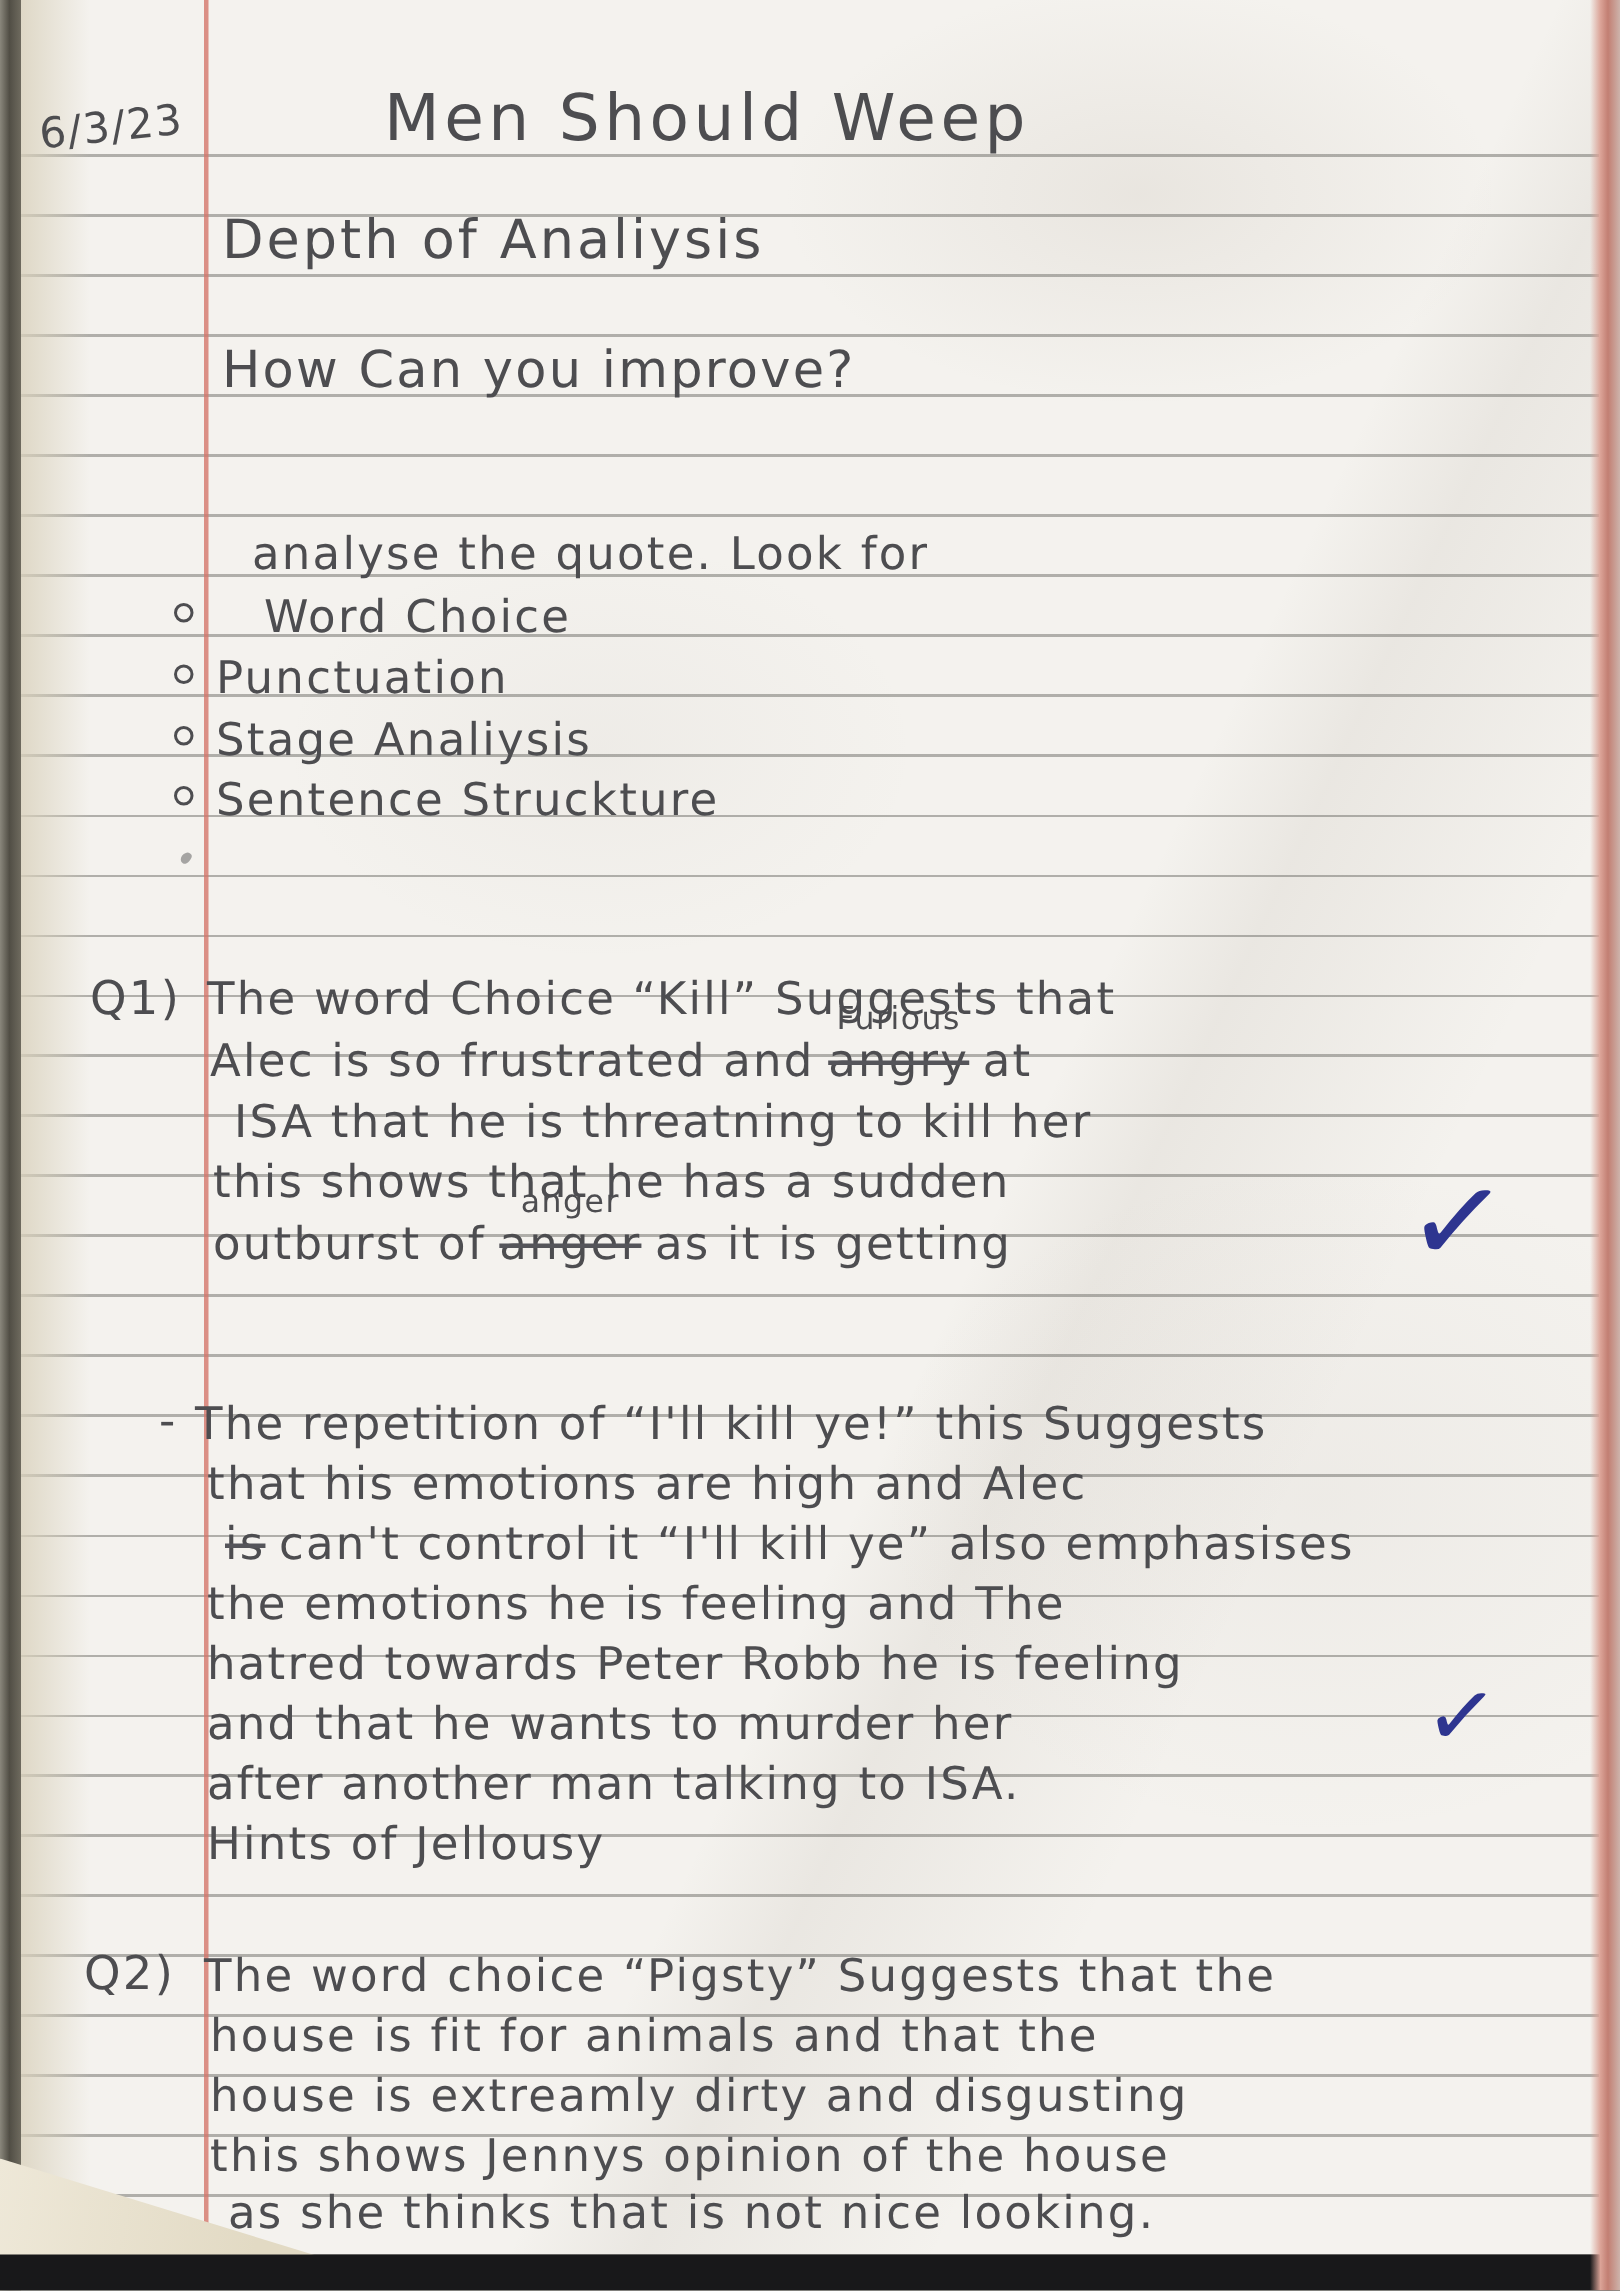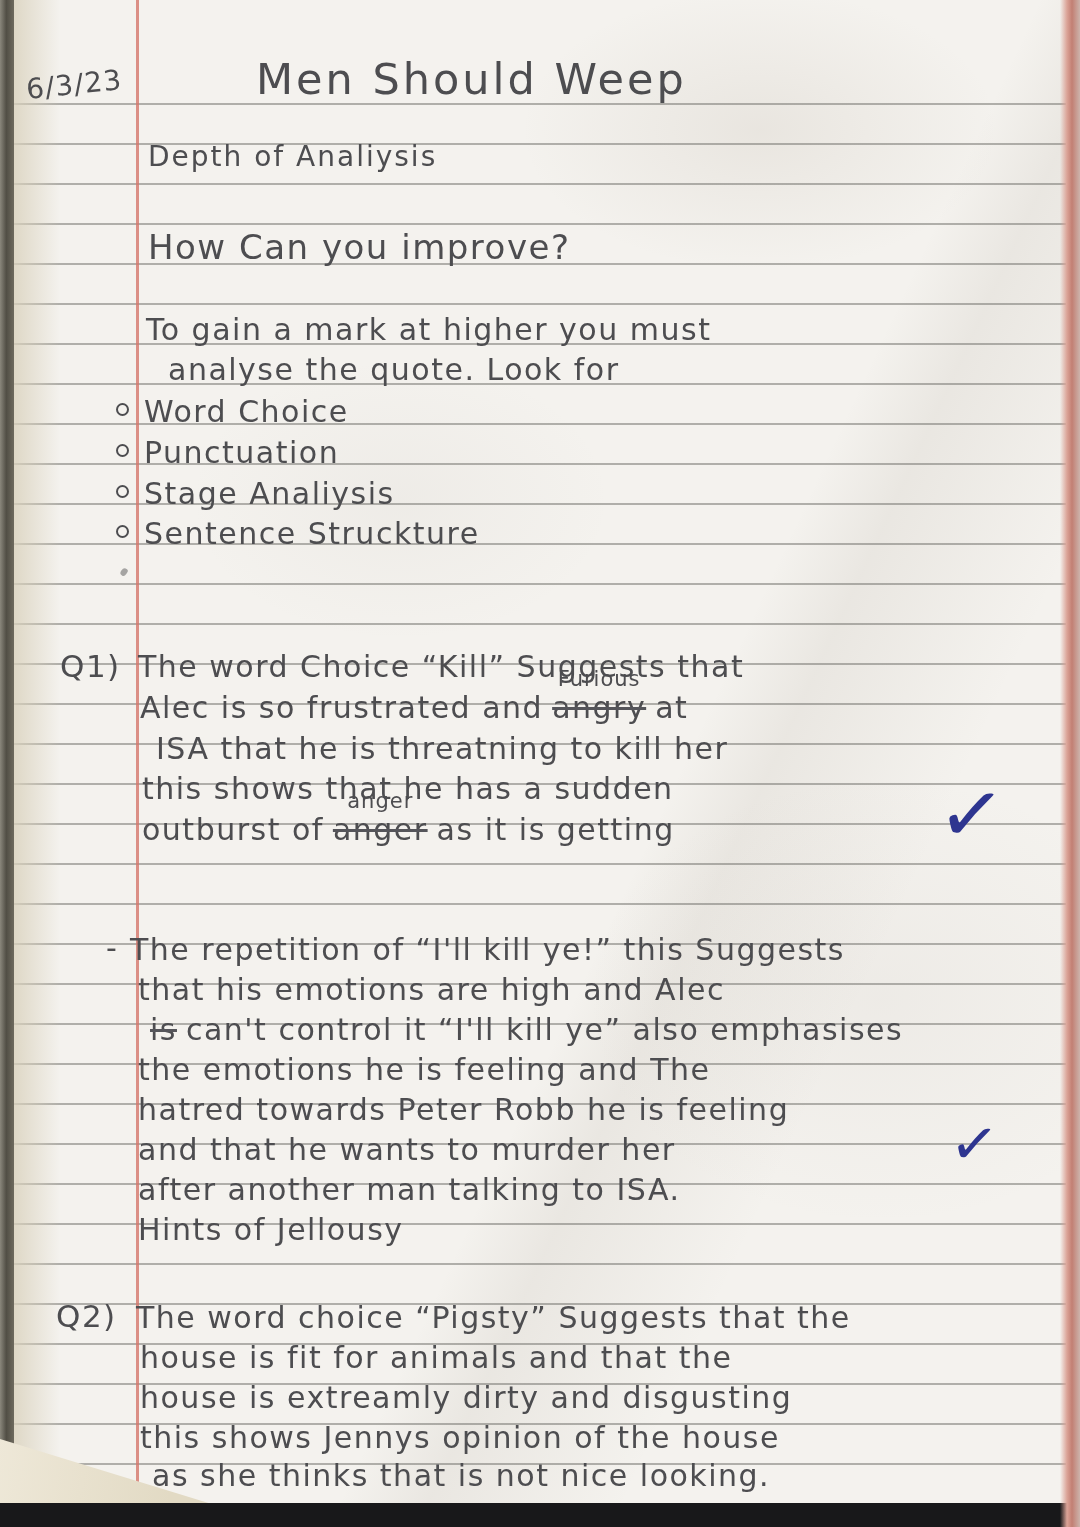--- a/index.html
+++ b/index.html
@@ -47,21 +47,21 @@
   .corner-wedge{
     position:absolute;left:0;bottom:22px;width:215px;height:75px;
     background:linear-gradient(100deg,#eee8d8 0%,#e2dac4 80%);
     clip-path:polygon(0 12%, 100% 100%, 0 100%);
   }
   .hw{
     position:absolute;color:#4d4d50;white-space:nowrap;
     font-family:"DejaVu Sans",sans-serif;letter-spacing:1.5px;
   }
   .t-title{font-size:43px;letter-spacing:3px;}
-  .t-sub{font-size:28px;letter-spacing:2px;}
+  .t-sub{font-size:36px;letter-spacing:2px;}
   .t-head{font-size:34px;}
   .t-body{font-size:30px;}
   .t-date{font-size:28px;transform:rotate(-6deg);letter-spacing:1px;}
   .t-label{font-size:31px;}
   .bullet-row{display:flex;align-items:baseline;}
   .dot{
     display:inline-block;width:9px;height:9px;border-radius:50%;
     border:2.5px solid #4d4d50;margin-right:15px;position:relative;top:-6px;
     flex:0 0 auto;
   }
@@ -93,24 +93,23 @@
   <div class="ruled-lines"></div>
   <div class="gutter"></div>
   <div class="spine"></div>
   <div class="margin-line"></div>
 
   <div class="hw t-date" style="left:26px;top:68px;">6/3/23</div>
   <div class="hw t-title" style="left:256px;top:54px;">Men Should Weep</div>
   <div class="hw t-sub" style="left:148px;top:140px;">Depth of Analiysis</div>
   <div class="hw t-head" style="left:148px;top:227px;">How Can you improve?</div>
 
-  <div class="hw t-body" style="left:146px;top:312px;">To gain a mark at higher you must</div>
   <div class="hw t-body" style="left:168px;top:352px;">analyse the quote. Look for</div>
 
-  <div class="hw t-body bullet-row" style="left:116px;top:394px;">
+  <div class="hw t-body bullet-row" style="left:116px;top:394px;gap:32px;">
     <span class="dot"></span>
     <span>Word Choice</span>
   </div>
   <div class="hw t-body bullet-row" style="left:116px;top:435px;">
     <span class="dot"></span>
     <span>Punctuation</span>
   </div>
   <div class="hw t-body bullet-row" style="left:116px;top:476px;">
     <span class="dot"></span>
     <span>Stage Analiysis</span>

